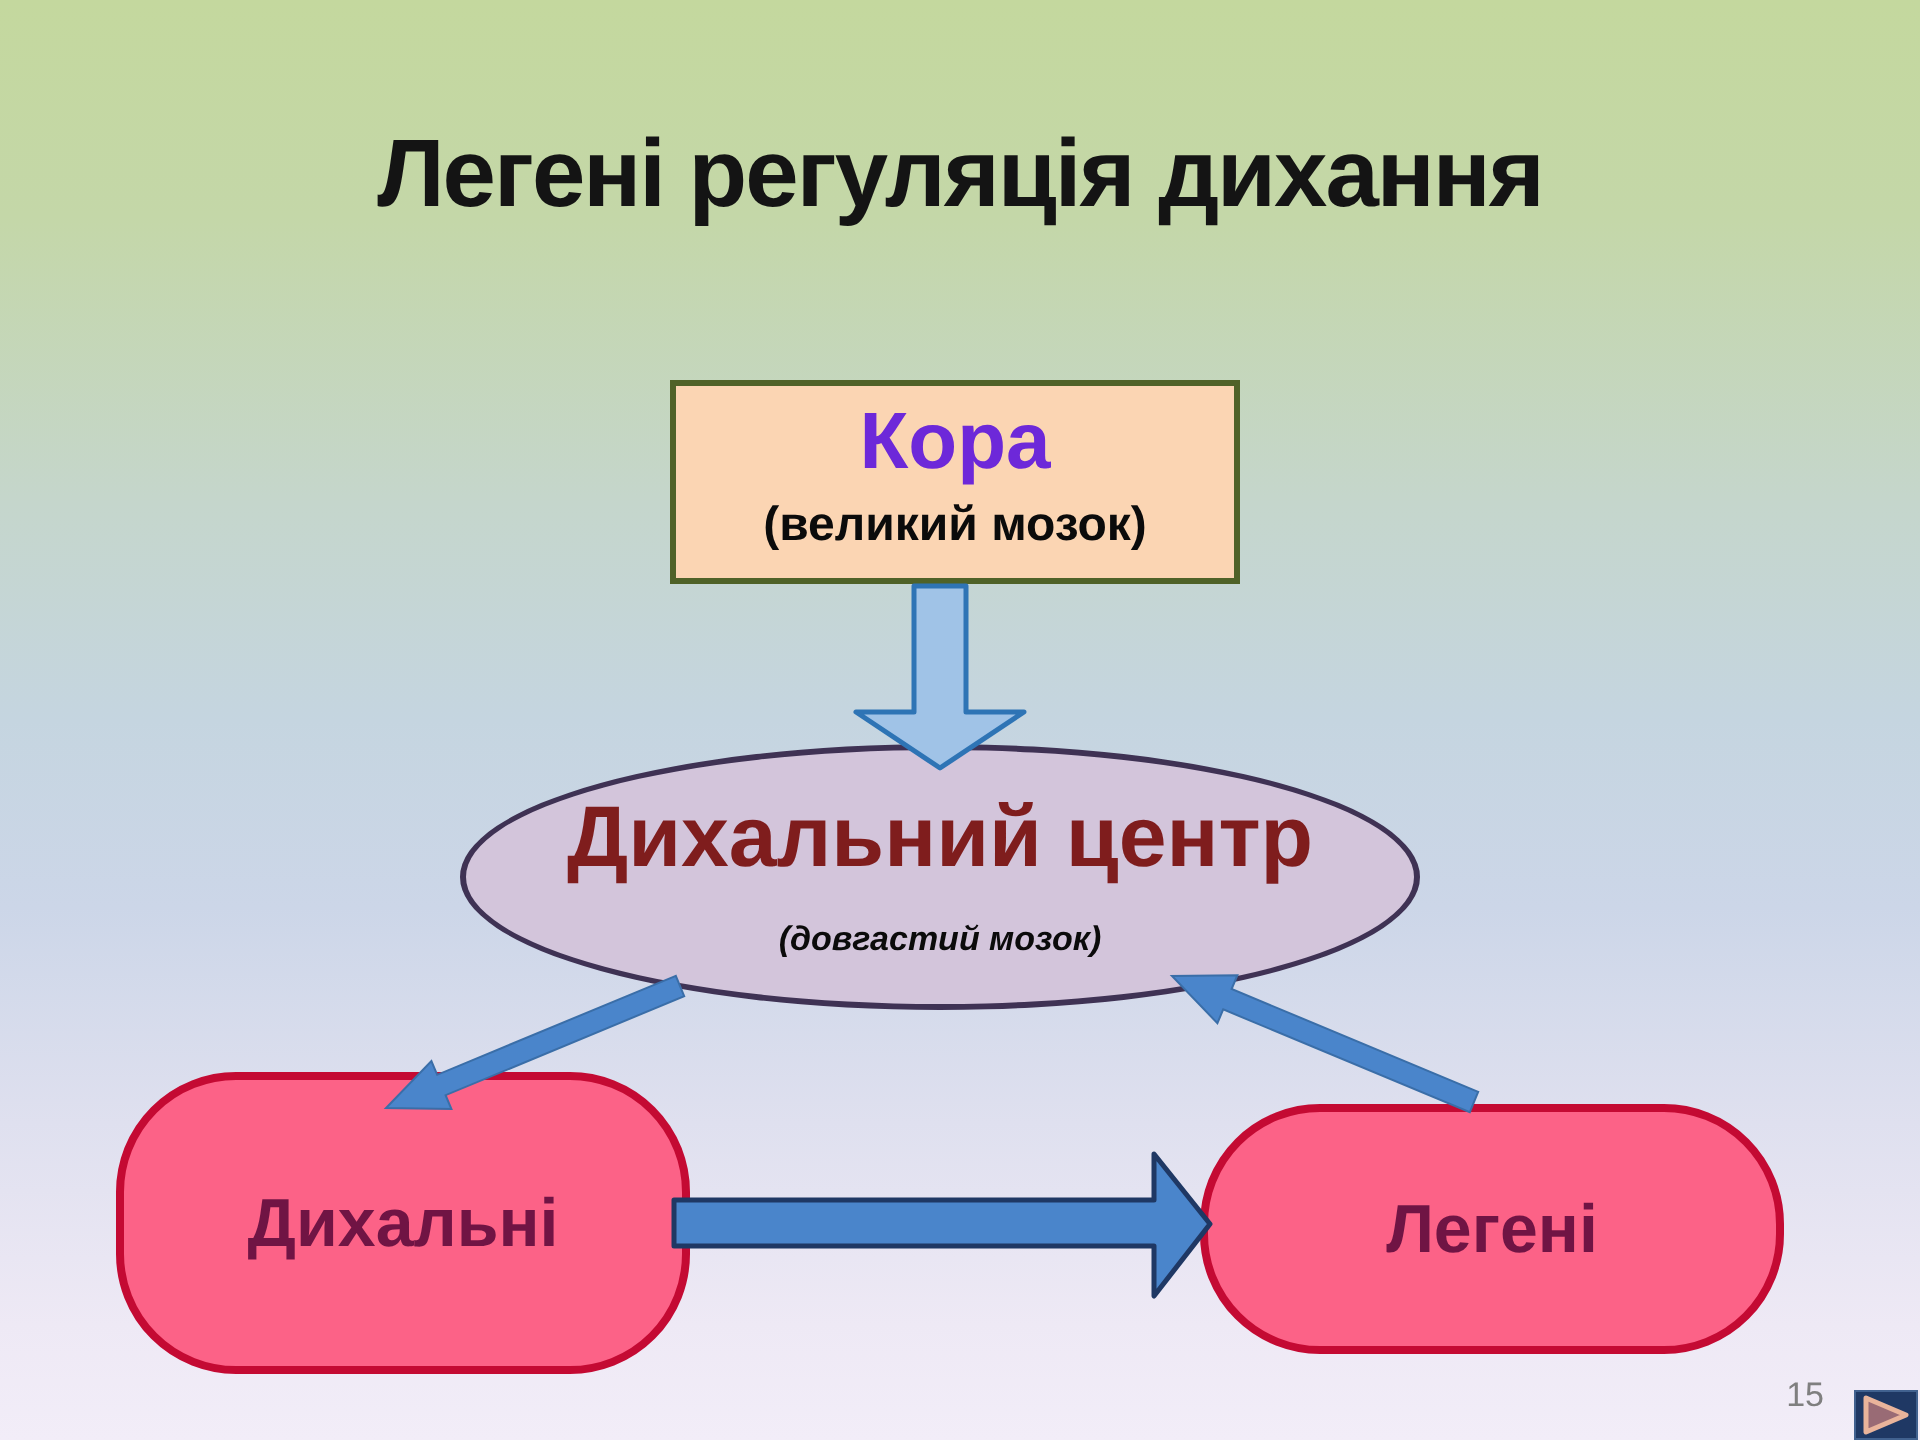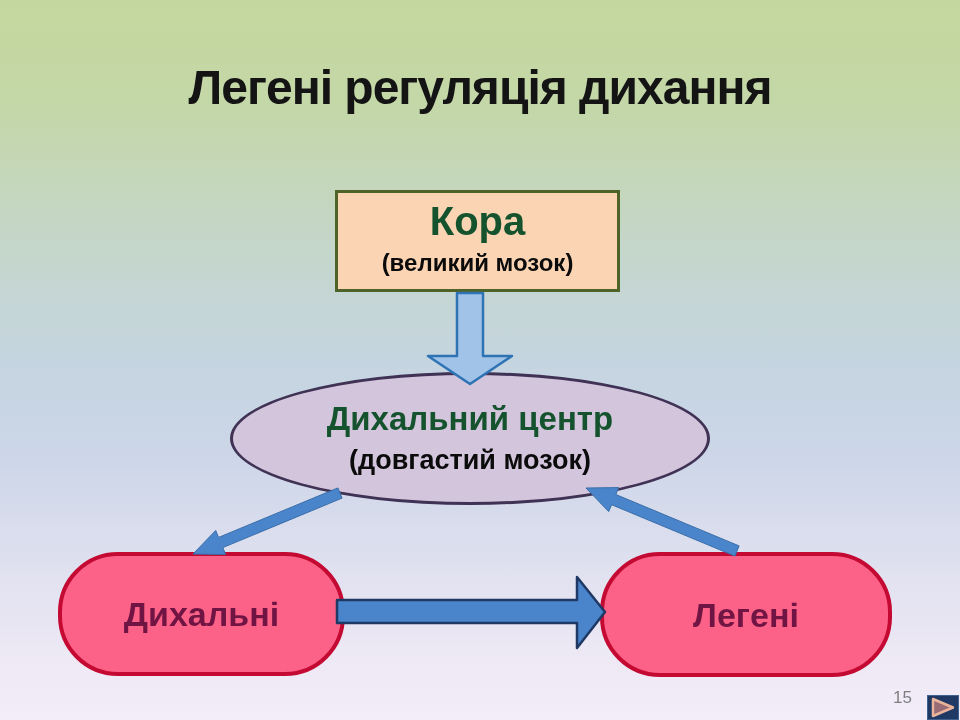--- a/index.html
+++ b/index.html
@@ -17,36 +17,36 @@
     text-align:center;
     font-size:48px; font-weight:700; color:#141414;
     letter-spacing:-1px; margin:0;
   }
   .node{position:absolute; box-sizing:border-box; text-align:center;}
   .cortex{
     left:335px; top:190px; width:285px; height:102px;
     background:#fbd5b3; border:3px solid #4f6228;
     padding-top:5px;
   }
-  .cortex-title{font-size:40px; font-weight:700; color:#14532d; line-height:46px;}
+  .cortex-title{font-size:40px; font-weight:700; color:#6d28d9; line-height:46px;}
   .cortex-sub{font-size:24px; font-weight:700; color:#0b0b0b; line-height:34px; margin-top:2px;}
   .center-ellipse{
     left:230px; top:372px; width:480px; height:133px;
     background:#d3c5db; border:3px solid #3f3254; border-radius:50%;
     padding-top:25px;
   }
-  .center-title{font-size:33px; font-weight:700; color:#14532d; line-height:38px;text-align:center;}
-  .center-sub{font-size:27px; font-weight:700; color:#0b0b0b; line-height:32px; margin-top:6px;}
+  .center-title{font-size:43px; font-weight:700; color:#7f1d1d; line-height:38px;text-align:center;}
+  .center-sub{font-size:17px; font-weight:700; color:#0b0b0b; line-height:32px; margin-top:16px;font-style:italic;}
   .capsule{
     background:#fc6287; border:4px solid #c40a33; border-radius:60px;
     color:#701444; font-weight:700; font-size:34px;
     display:flex; flex-direction:column; justify-content:center; align-items:center;
     line-height:42px;
   }
-  .muscles{left:58px; top:552px; width:287px; height:124px;justify-content:center;}
+  .muscles{left:58px; top:536px; width:287px; height:151px;justify-content:center;}
   .lungs{left:600px; top:552px; width:292px; height:125px;text-align:right;}
   .arrows{position:absolute; left:0; top:0; width:960px; height:720px; pointer-events:none;}
   .page-number{
     position:absolute; left:876px; top:688px; width:36px;
     text-align:right; font-size:17px; color:#7f7f7f;
   }
   .nav-button{
     position:absolute; left:927px; top:695px; width:32px; height:25px;
     background:#1f3864; border:1px solid #41618f; box-sizing:border-box;
     cursor:pointer; display:flex; align-items:center; justify-content:center;

